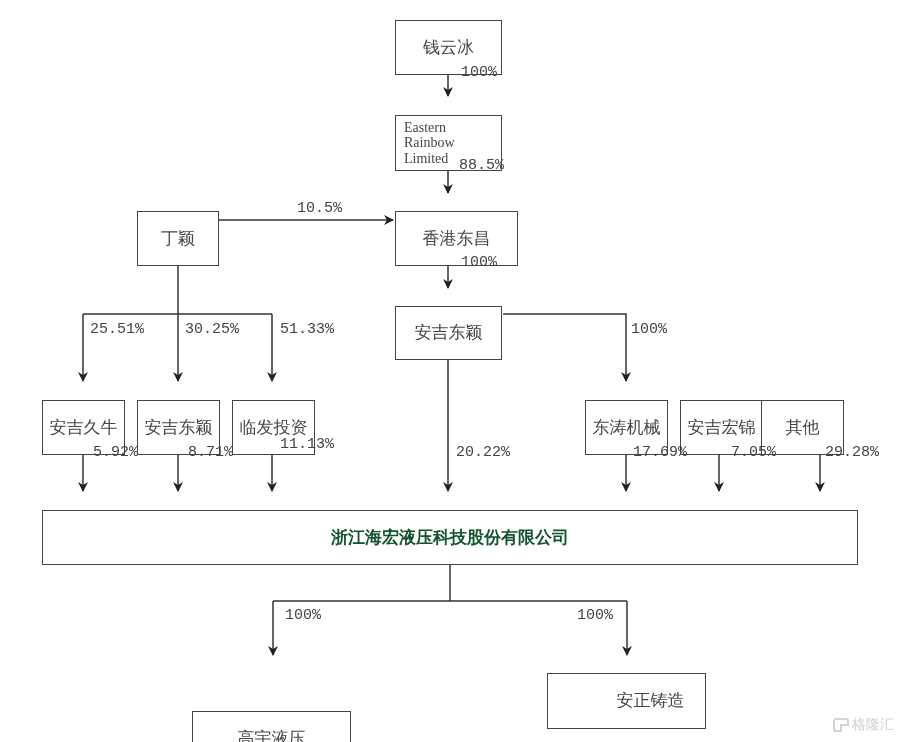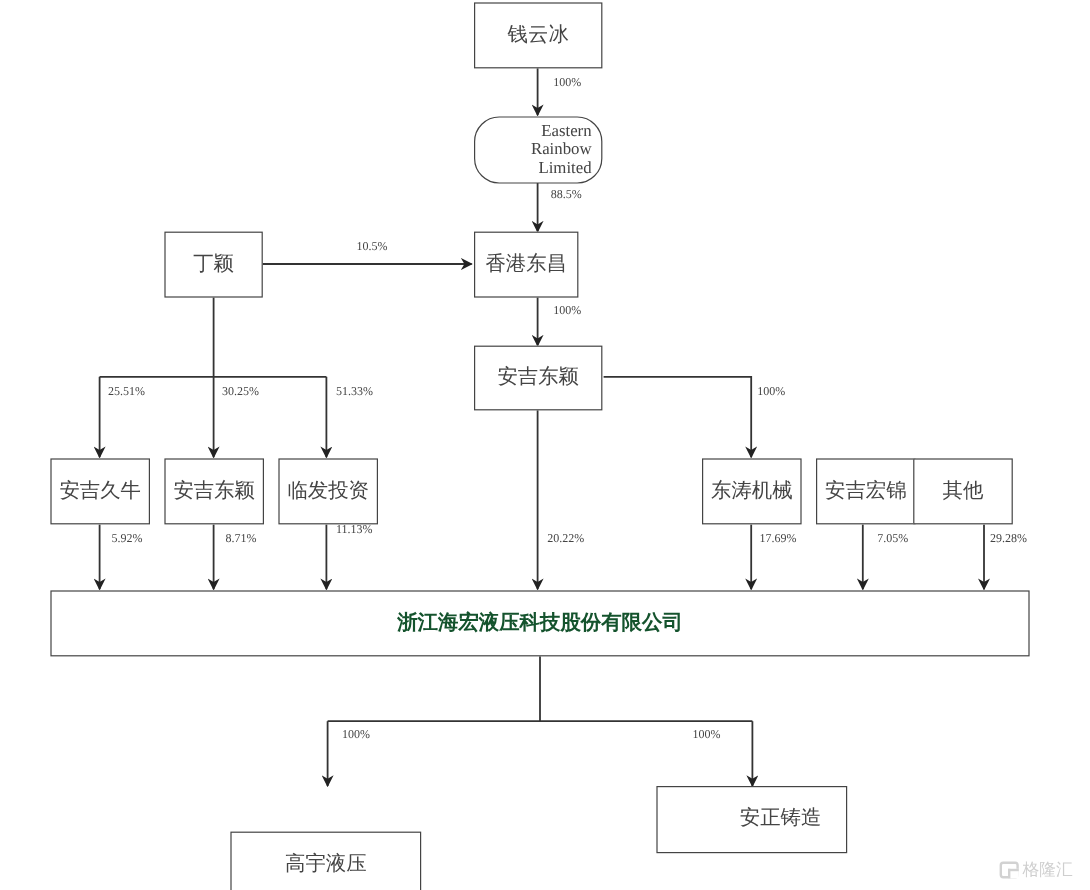--- a/index.html
+++ b/index.html
@@ -1,23 +1,23 @@
 <!DOCTYPE html>
 <html><head>
 <meta charset="utf-8">
 <style>
   html, body { margin:0; padding:0; background:#ffffff; }
   body { width:908px; height:742px; position:relative; overflow:hidden;
          font-family:"DejaVu Serif","Liberation Serif", serif; color:#3a3a3a; }
   .box { position:absolute; box-sizing:border-box; border:1.5px solid #444;
          background:#fff; display:flex; align-items:center; justify-content:center;
-         text-align:right; font-size:17px; color:#444; line-height:1.15; }
+         text-align:left; font-size:17px; color:#444; line-height:1.15;margin-top:18px; }
   .box.en { font-family:"Liberation Serif", serif; font-size:14px; line-height:1.1; }
   .box.main { font-weight:bold; font-size:17px; color:#14532d; font-family:"DejaVu Sans", sans-serif; }
-  .pct { position:absolute; font-family:Liberation Serif, serif; font-size:10px;
+  .pct { position:absolute; font-family:Liberation Mono, monospace; font-size:15px;
          color:#444; white-space:nowrap; }
   svg#lines { position:absolute; left:0; top:0; }
   .wm { position:absolute; right:14px; bottom:8px; display:flex; align-items:center;
         gap:3px; color:#cfcfcf; font-family:"DejaVu Sans", sans-serif; font-size:14px; }
   .wm-logo { width:16px; height:14px; border:2px solid #d2d2d2; border-radius:3px;
              box-sizing:border-box; position:relative; }
   .wm-logo::after { content:""; position:absolute; right:-2px; bottom:-2px; width:7px; height:6px;
              background:#fff; border-left:2px solid #d2d2d2; border-top:2px solid #d2d2d2; }
 </style>
 </head>
@@ -56,23 +56,23 @@
     <line x1="820" y1="437" x2="820" y2="491" marker-end="url(#arr)"></line>
 
     <line x1="450" y1="546" x2="450" y2="601"></line>
     <line x1="273" y1="601" x2="627" y2="601"></line>
     <line x1="273" y1="601" x2="273" y2="655" marker-end="url(#arr)"></line>
     <line x1="627" y1="601" x2="627" y2="655" marker-end="url(#arr)"></line>
   </g>
 </svg>
 
 <div class="box" style="left:395px;top:2px;width:107px;height:55px;">钱云冰</div>
-<div class="box en" style="left:395px;top:97px;width:107px;height:56px;padding:0 8px;border-radius:21px;">Eastern Rainbow Limited</div>
+<div class="box en" style="left:395px;top:97px;width:107px;height:56px;padding:0 8px;">Eastern Rainbow Limited</div>
 <div class="box" style="left:137px;top:193px;width:82px;height:55px;">丁颖</div>
-<div class="box" style="left:395px;top:193px;width:87px;height:55px;">香港东昌</div>
+<div class="box" style="left:395px;top:193px;width:123px;height:55px;">香港东昌</div>
 <div class="box" style="left:395px;top:288px;width:107px;height:54px;">安吉东颖</div>
 
 <div class="box" style="left:42px;top:382px;width:83px;height:55px;">安吉久牛</div>
 <div class="box" style="left:137px;top:382px;width:83px;height:55px;">安吉东颖</div>
 <div class="box" style="left:232px;top:382px;width:83px;height:55px;">临发投资</div>
 <div class="box" style="left:585px;top:382px;width:83px;height:55px;">东涛机械</div>
 <div class="box" style="left:680px;top:382px;width:83px;height:55px;">安吉宏锦</div>
 <div class="box" style="left:761px;top:382px;width:83px;height:55px;">其他</div>
 
 <div class="box main" style="left:42px;top:492px;width:816px;height:55px;">浙江海宏液压科技股份有限公司</div>

